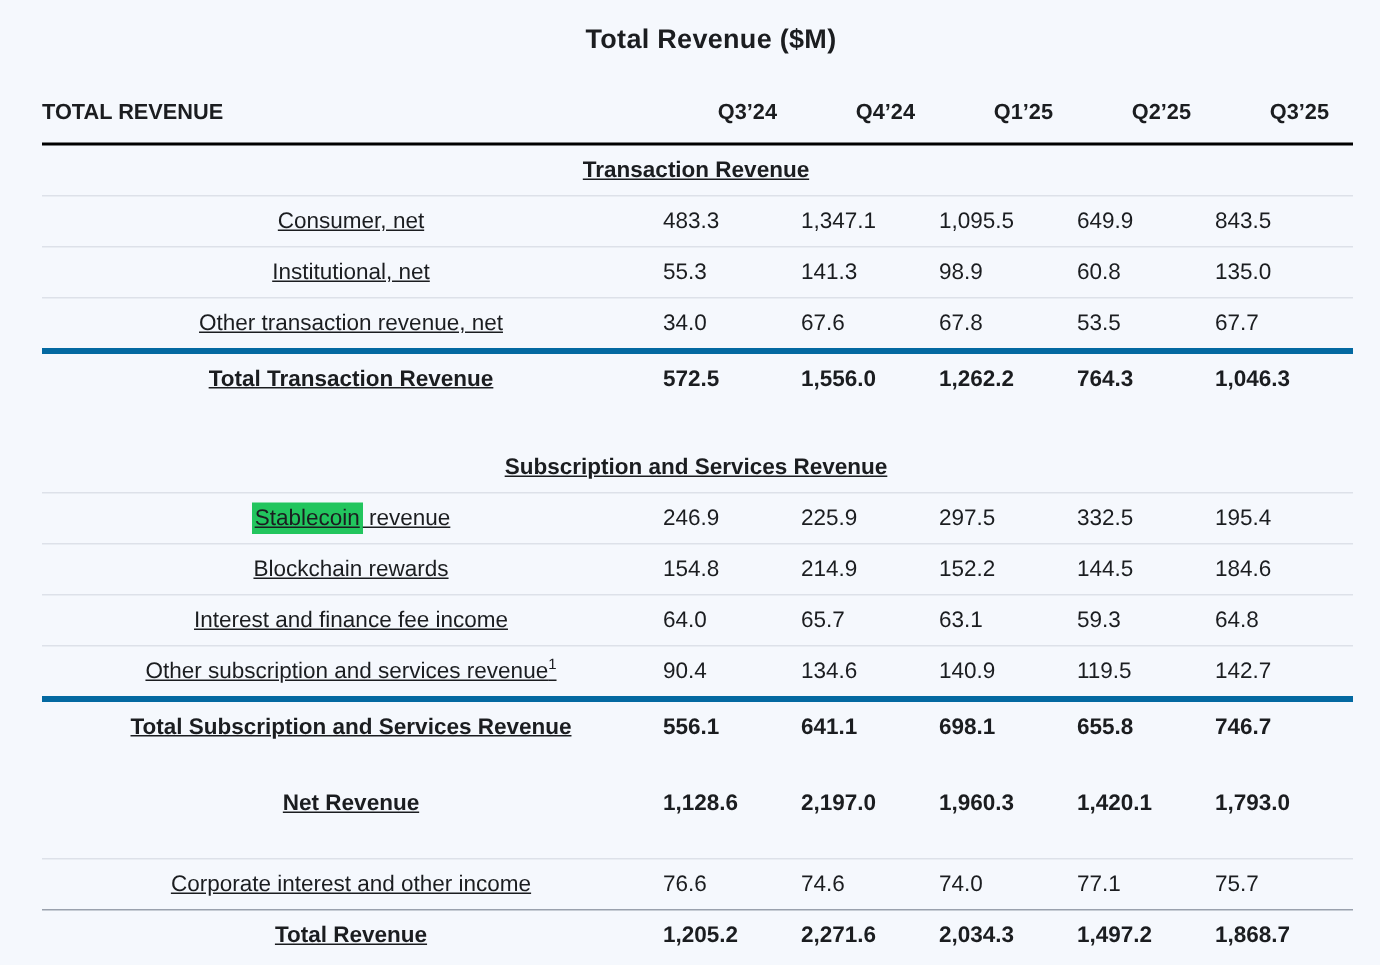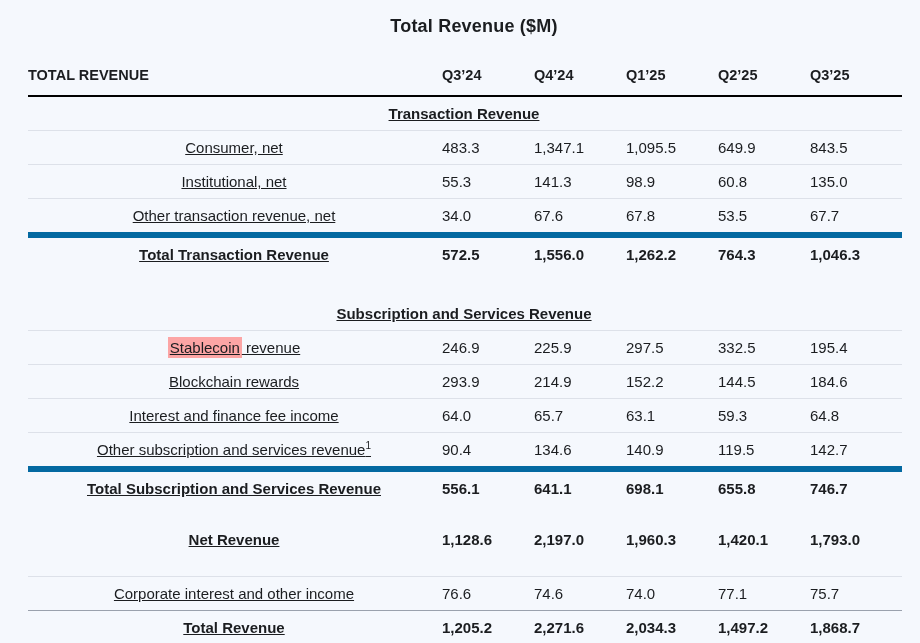--- a/index.html
+++ b/index.html
@@ -32,37 +32,37 @@
     vertical-align: middle;
     white-space: nowrap;
   }
   thead th {
     font-size: 14.5px;
     font-weight: 700;
     padding: 6px 0 12px 0;
     border-bottom: 2.5px solid #000000;
   }
   th.hdr-label { text-align: left; }
-  th.qtr { text-align: left; padding-right: 16px; }
+  th.qtr { text-align: right; padding-right: 16px; }
   td.lbl { text-align: center; text-decoration: underline; }
   td.num { text-align: left; }
   tr.heading td { font-weight: 700; }
   tr.sep td { border-bottom: 1px solid #dde1e9; }
-  tr.sep-dark td { border-bottom: 6px solid #0369a1; }
+  tr.sep-dark td { border-bottom: 4px solid #0369a1; }
   tr.total td { font-weight: 700; }
   tr.spacer td { padding: 0; border: none; }
   tr.spacer-lg td { height: 26px; }
   tr.spacer-md td { height: 18px; }
   tr.spacer-sm td { height: 20px; }
   tr.corp td {
     border-top: 1px solid #dde1e9;
     border-bottom: 1px solid #9aa1ad;
   }
   .hl {
-    background: #fca5a5;
+    background: #22c55e;
     padding: 2px 2px;
     margin-top: 20px;
   }
   sup.fn {
     font-size: 10px;
     line-height: 0;
   }
 </style>
 </head>
 <body>
@@ -138,21 +138,21 @@
     <tr class="sep">
       <td class="lbl"><span class="hl">Stablecoin</span><span> revenue</span></td>
       <td class="num">246.9</td>
       <td class="num">225.9</td>
       <td class="num">297.5</td>
       <td class="num">332.5</td>
       <td class="num">195.4</td>
     </tr>
     <tr class="sep">
       <td class="lbl">Blockchain rewards</td>
-      <td class="num">293.9</td>
+      <td class="num">154.8</td>
       <td class="num">214.9</td>
       <td class="num">152.2</td>
       <td class="num">144.5</td>
       <td class="num">184.6</td>
     </tr>
     <tr class="sep">
       <td class="lbl">Interest and finance fee income</td>
       <td class="num">64.0</td>
       <td class="num">65.7</td>
       <td class="num">63.1</td>

